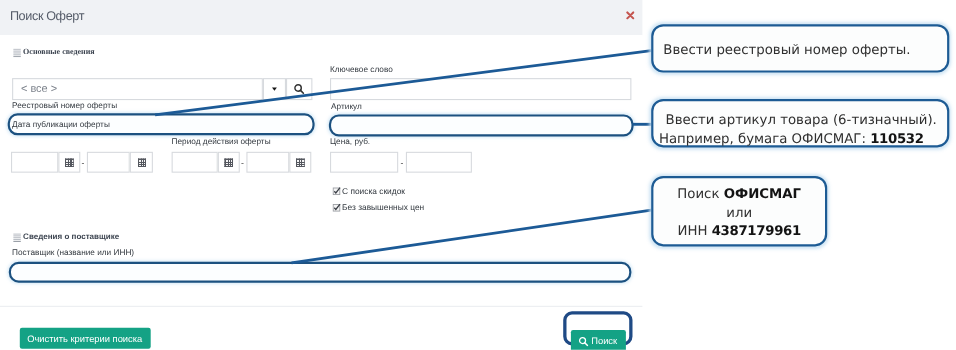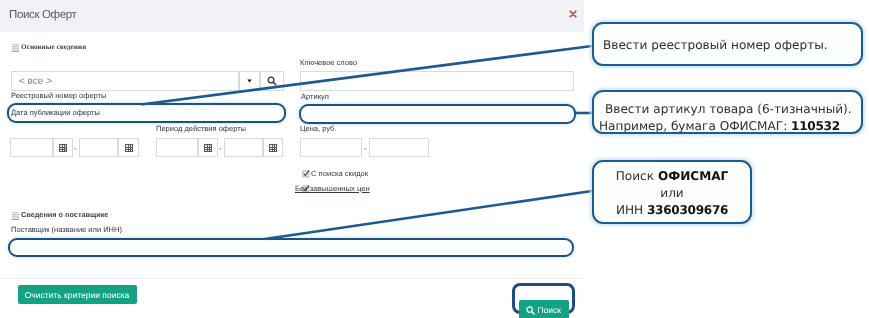--- a/index.html
+++ b/index.html
@@ -174,38 +174,38 @@
         <path d="M1.9 3.9 L3.3 5.4 L7.1 0.6" fill="none" stroke="#3a3e45" stroke-width="1.15"></path>
       </svg>
     </div>
     <div class="cbl" style="left:311px;top:169px;">С поиска скидок</div>
     <div class="cbx" style="left:302px;top:185px;">
       <svg width="8" height="8" viewBox="0 0 8 8" style="margin-left:-0.5px;">
         <rect x="0.9" y="0.9" width="6.0" height="6.0" fill="#f4f4f5" stroke="#9a9da2" stroke-width="0.8"></rect>
         <path d="M1.9 3.9 L3.3 5.4 L7.1 0.6" fill="none" stroke="#3a3e45" stroke-width="1.15"></path>
       </svg>
     </div>
-    <div class="cbl" style="left:295px;top:184px;text-decoration:underline;">Без завышенных цен</div>
+    <div class="cbl" style="left:311px;top:184px;">Без завышенных цен</div>
 
     <div class="sec-ico" style="left:12px;top:212px;">
       <svg width="7" height="8" viewBox="0 0 7 8">
         <rect x="0" y="0.3" width="7" height="0.9" fill="#b0b5bd"></rect>
         <rect x="0" y="2.0" width="7" height="0.9" fill="#b0b5bd"></rect>
         <rect x="0" y="3.7" width="7" height="0.9" fill="#b0b5bd"></rect>
         <rect x="0" y="5.4" width="7" height="0.9" fill="#b0b5bd"></rect>
         <rect x="0" y="7.0" width="7" height="1.0" fill="#9aa0a8"></rect>
       </svg>
     </div>
     <div class="sec-hdr" style="left:21px;top:209.5px;">Сведения о поставщике</div>
 
     <div class="lbl" style="left:11px;top:225px;">Поставщик (название или ИНН)</div>
     <div class="hl" style="left:8px;top:238px;width:566px;height:19px;"></div>
 
     <div class="footer-sep"></div>
-    <div class="btn-green" style="left:17.5px;top:285px;width:119px;height:19px;">
+    <div class="btn-green" style="left:17.5px;top:298px;width:119px;height:19px;">
       <span>Очистить критерии поиска</span>
     </div>
     <div class="btn-focus" style="left:512px;top:282.5px;width:63px;height:31.5px;"></div>
     <div class="btn-green" style="left:518.5px;top:288px;width:50.5px;height:20px;gap:2px;margin-top:12px;">
       <svg width="9" height="9" viewBox="0 0 10 10" style="flex:none;">
         <circle cx="4" cy="4" r="3" fill="none" stroke="#ffffff" stroke-width="1.3"></circle>
         <path d="M6.2 6.2 L9 9" stroke="#ffffff" stroke-width="1.5" stroke-linecap="round"></path>
       </svg>
       <span>Поиск</span>
     </div>
@@ -227,17 +227,17 @@
       <span>Например, бумага ОФИСМАГ: </span><span class="co-num">110532</span>
     </div>
   </div>
 
   <div class="callout" style="left:592px;top:160px;width:160px;height:64px;padding-top:2px;">
     <div class="co-line">
       <span>Поиск </span><span class="co-b">ОФИСМАГ</span>
     </div>
     <div class="co-line">или</div>
     <div class="co-line">
-      <span>ИНН </span><span class="co-num">3360309676</span>
+      <span>ИНН </span><span class="co-num">4387179961</span>
     </div>
   </div>
 
 </div>
 
 </body></html>

